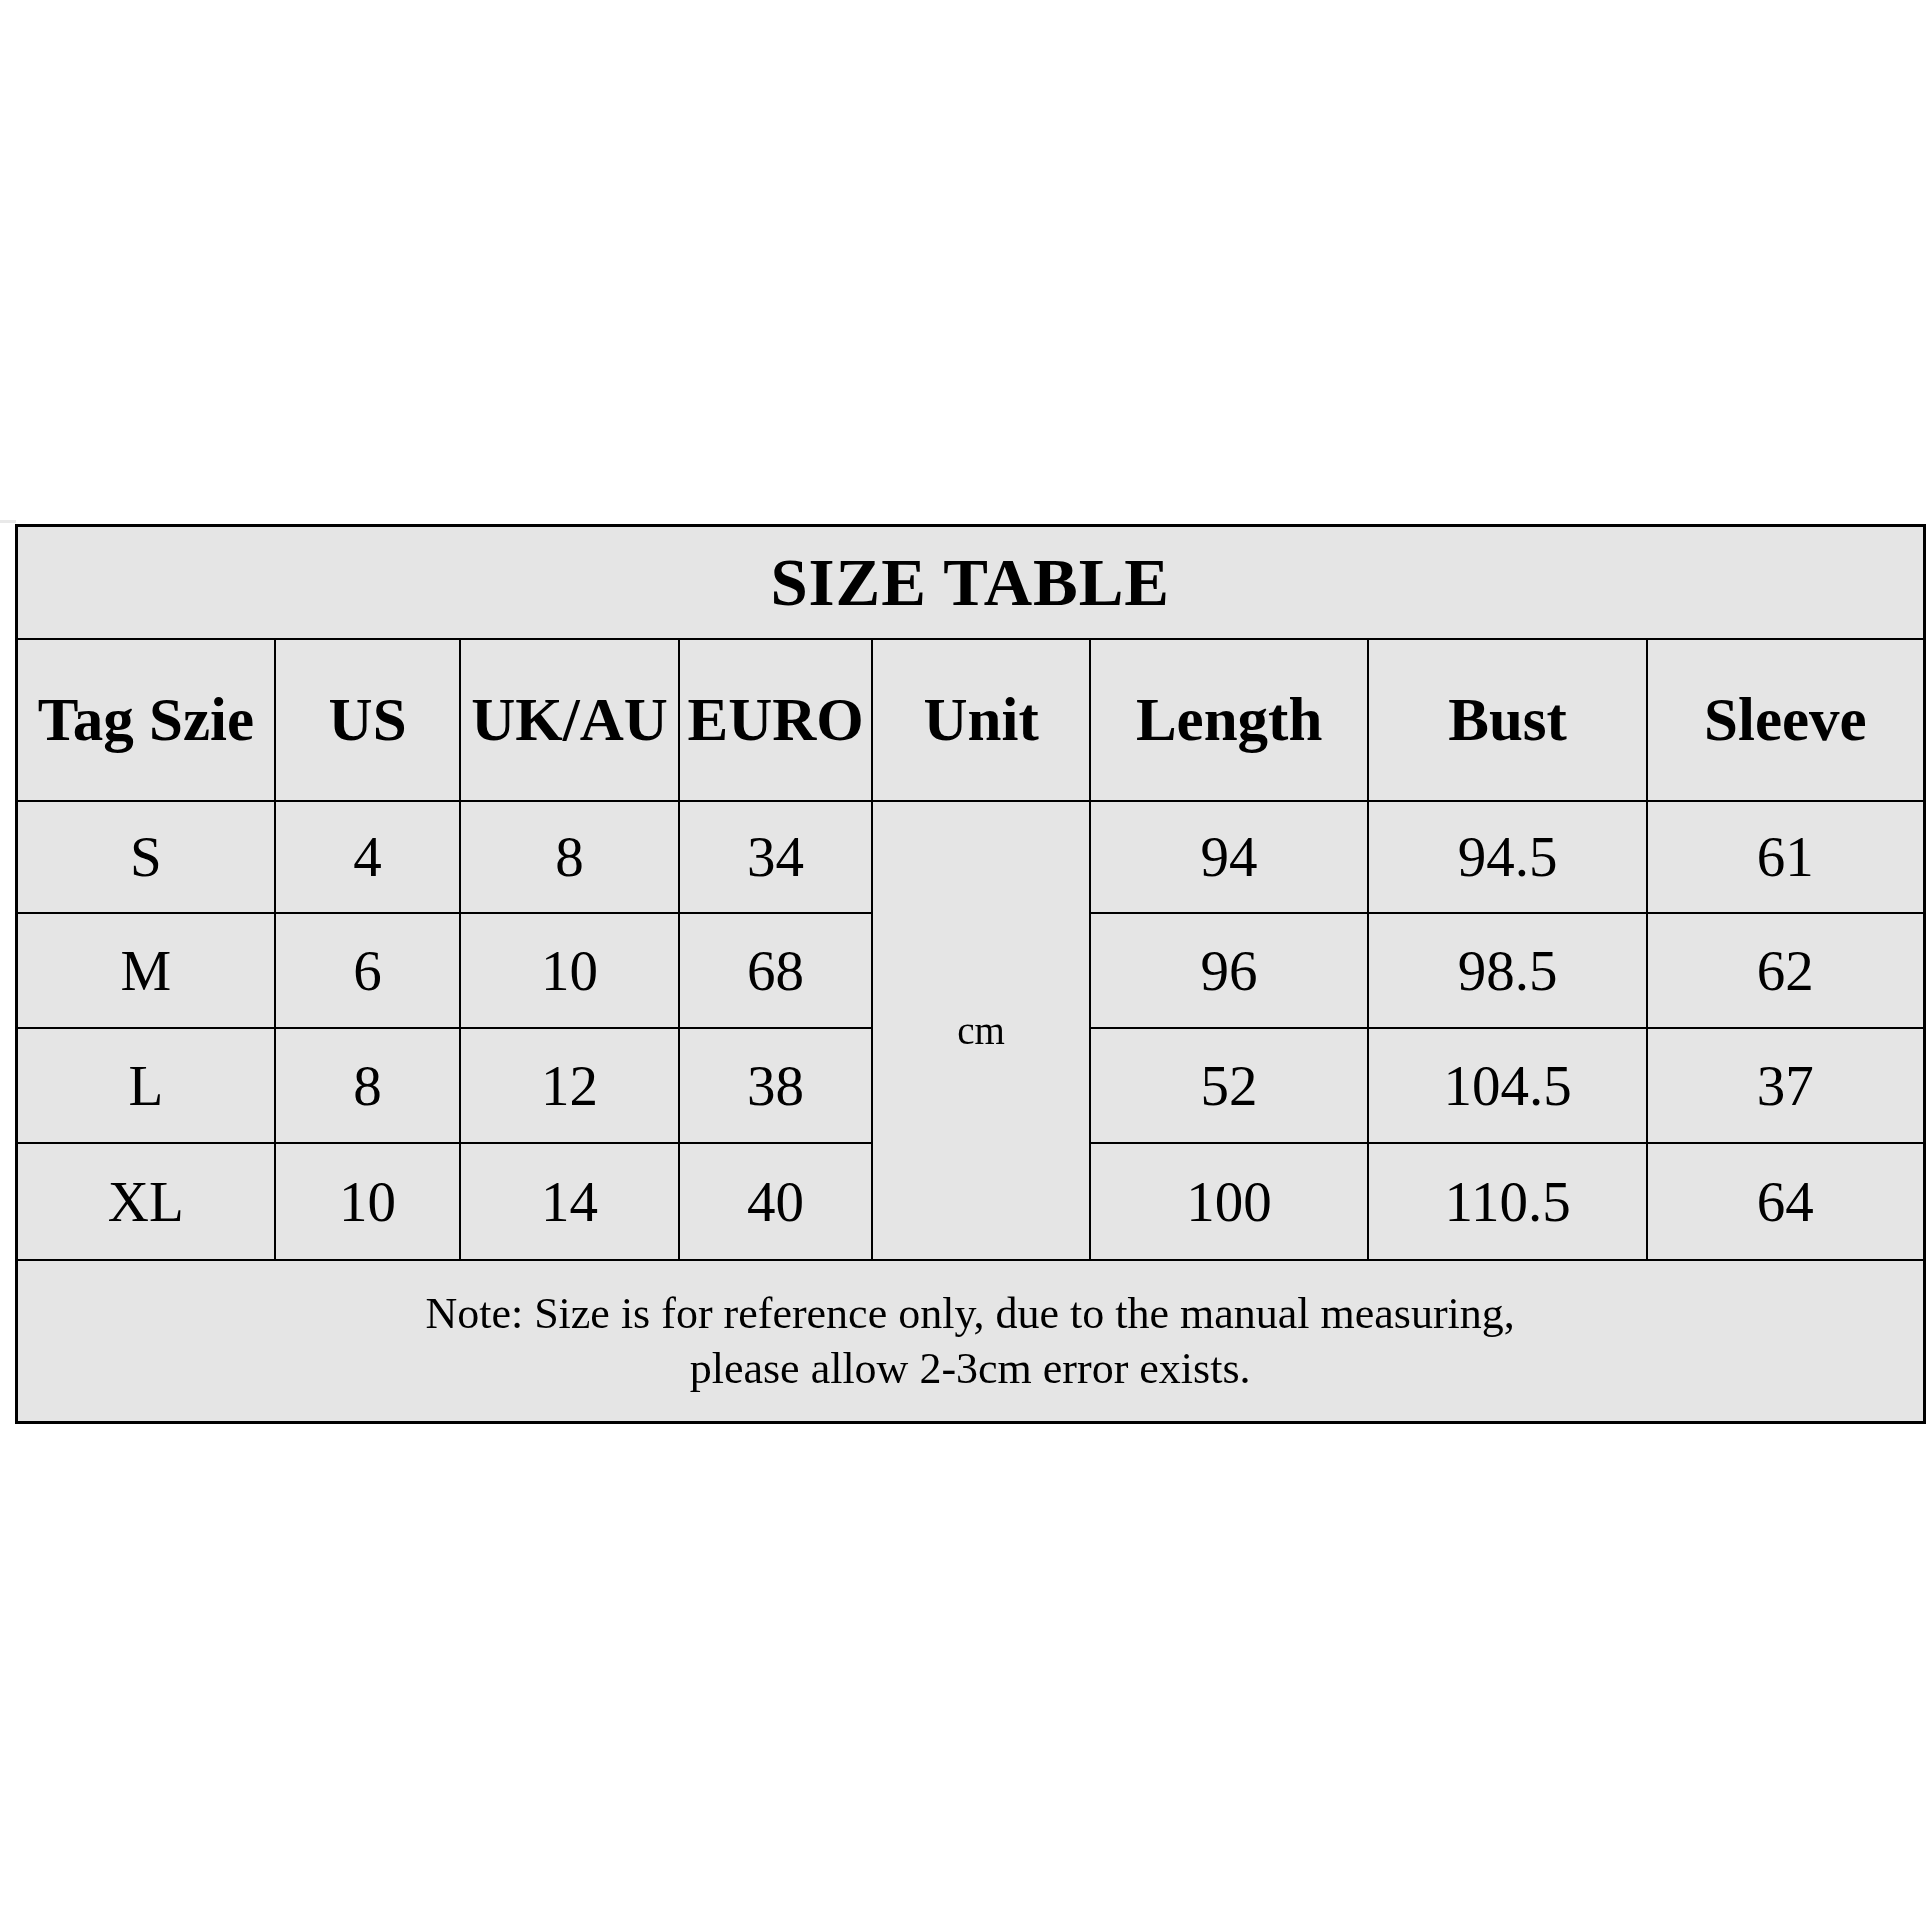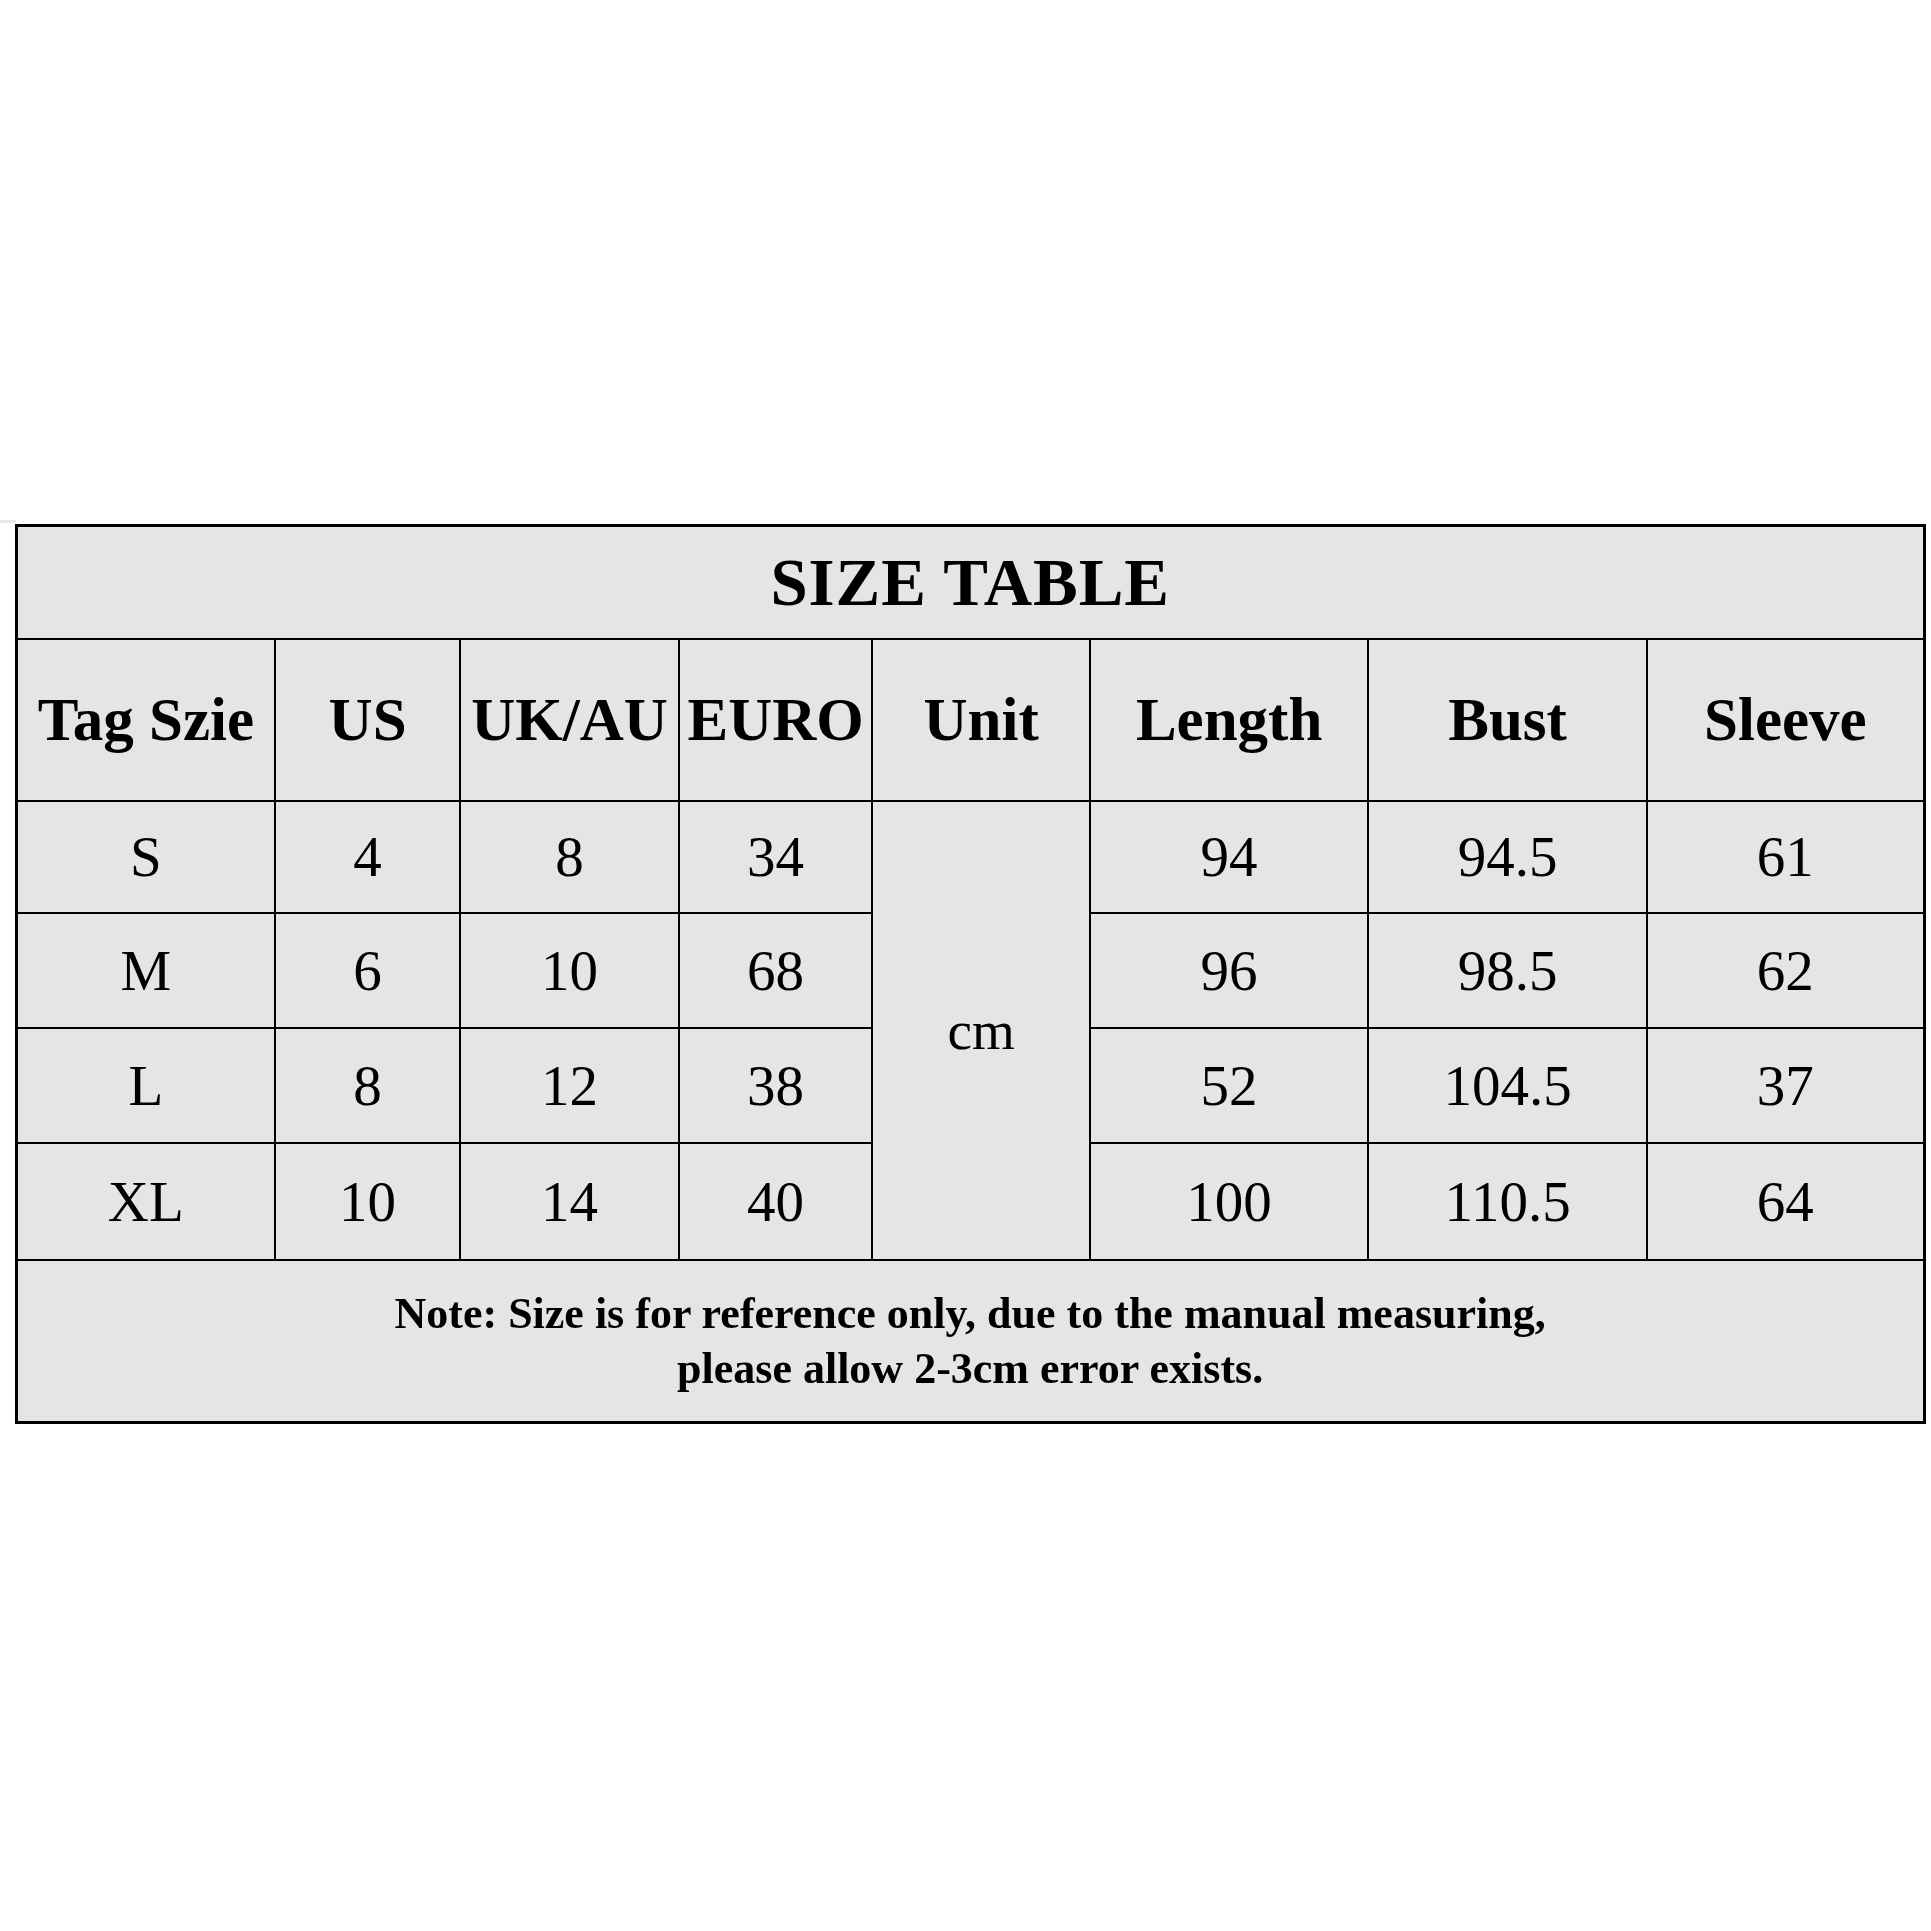--- a/index.html
+++ b/index.html
@@ -63,27 +63,27 @@
   }
   .header-row th {
     font-size: 61px;
     font-weight: bold;
   }
   .data-cell {
     font-size: 57px;
     font-weight: normal;
   }
   .unit-cell {
-    font-size: 55px;
+    font-size: 39px;
     font-weight: normal;
   }
   .note-cell {
     font-size: 44px;
     line-height: 55px;
-    font-weight: bold;
+    font-weight: normal;
     margin-left: 43px;
   }
 </style>
 </head>
 <body>
 
 <div class="artifact-top-left"></div>
 <div class="artifact-bottom-strip"></div>
 
 <table class="size-table">

